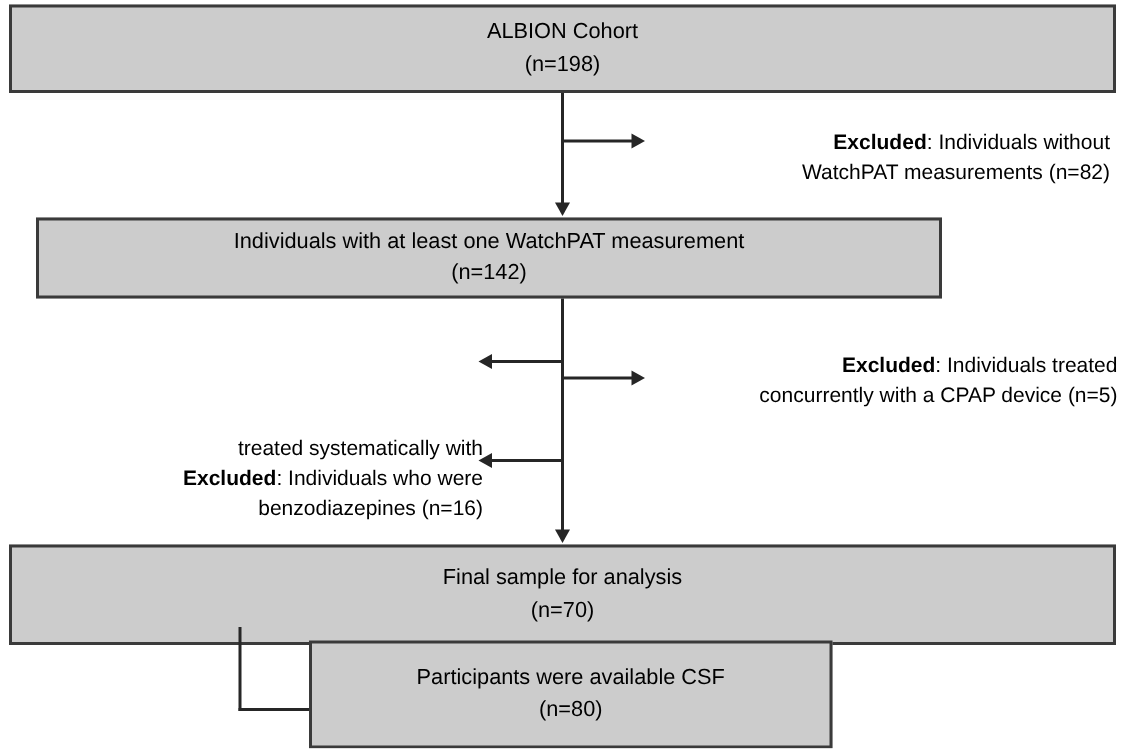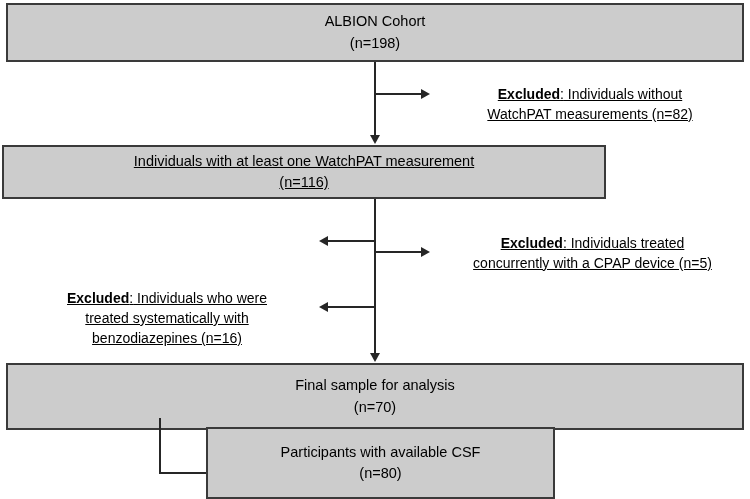--- a/index.html
+++ b/index.html
@@ -30,22 +30,21 @@
     line-height: 1.45;
     color: #000000;
   }
   .box .line { display: block; white-space: nowrap; }
 
   .note {
     position: absolute;
     font-size: 14px;
     line-height: 1.42;
     color: #000000;
-    text-align: center;
-    text-decoration: underline;
+    text-align: right;
   }
   .note .line { display: block; white-space: nowrap; }
   .note b { font-weight: bold; }
 
   
   .vline {
     position: absolute;
     width: 2px;
     background: #262626;
   }
@@ -93,23 +92,23 @@
   <div class="arrow-down" style="left:370px; top:135px;"></div>
 
   <div class="hline" style="left:374px; top:93px; width:48px;"></div>
   <div class="arrow-right" style="left:421px; top:89px;"></div>
 
   <div class="note" style="left:440px; top:85px; width:300px;">
     <span class="line"><b>Excluded</b><span>:</span><span> Individuals without</span></span>
     <span class="line">WatchPAT measurements (n=82)</span>
   </div>
 
-  <div class="box" style="left:2px; top:145px; width:604px; height:54px;text-decoration:underline;">
+  <div class="box" style="left:24px; top:145px; width:604px; height:54px;">
     <span class="line">Individuals with at least one WatchPAT measurement</span>
-    <span class="line">(n=116)</span>
+    <span class="line">(n=142)</span>
   </div>
 
   <div class="vline" style="left:374px; top:199px; height:155px;"></div>
   <div class="arrow-down" style="left:370px; top:353px;"></div>
 
   <div class="hline" style="left:328px; top:240px; width:48px;"></div>
   <div class="arrow-left" style="left:319px; top:236px;"></div>
 
   <div class="hline" style="left:374px; top:251px; width:48px;"></div>
   <div class="arrow-right" style="left:421px; top:247px;"></div>
@@ -117,31 +116,31 @@
   <div class="hline" style="left:328px; top:306px; width:48px;"></div>
   <div class="arrow-left" style="left:319px; top:302px;"></div>
 
 
   <div class="note" style="left:440px; top:234px; width:305px;">
     <span class="line"><b>Excluded</b><span>:</span><span> Individuals treated</span></span>
     <span class="line">concurrently with a CPAP device (n=5)</span>
   </div>
 
   <div class="note" style="left:12px; top:289px; width:310px;">
+    <span class="line">treated systematically with</span>
     <span class="line"><b>Excluded</b><span>:</span><span> Individuals who were</span></span>
-    <span class="line">treated systematically with</span>
     <span class="line">benzodiazepines (n=16)</span>
   </div>
 
   <div class="box" style="left:6px; top:363px; width:738px; height:67px;">
     <span class="line">Final sample for analysis</span>
     <span class="line">(n=70)</span>
   </div>
 
   <div class="vline" style="left:159px; top:418px; height:56px;"></div>
   <div class="hline" style="left:159px; top:472px; width:49px;"></div>
 
   <div class="box" style="left:206px; top:427px; width:349px; height:72px;">
-    <span class="line">Participants with available CSF</span>
+    <span class="line">Participants were available CSF</span>
     <span class="line">(n=80)</span>
   </div>
 
 </div>
 
 </body></html>

